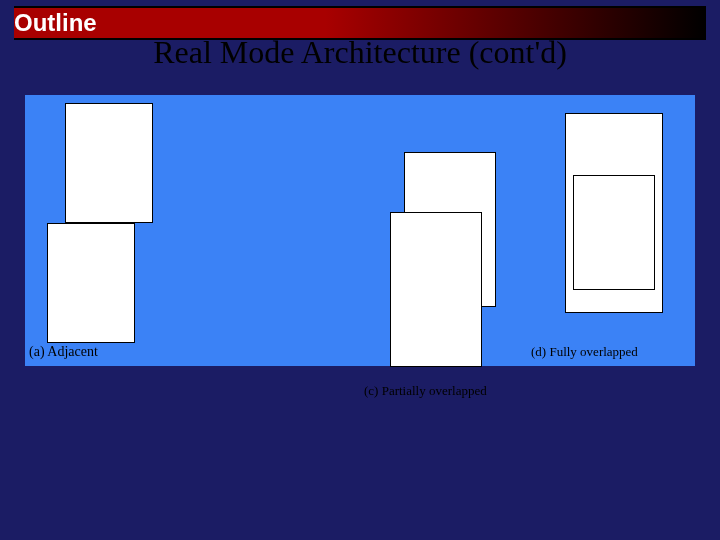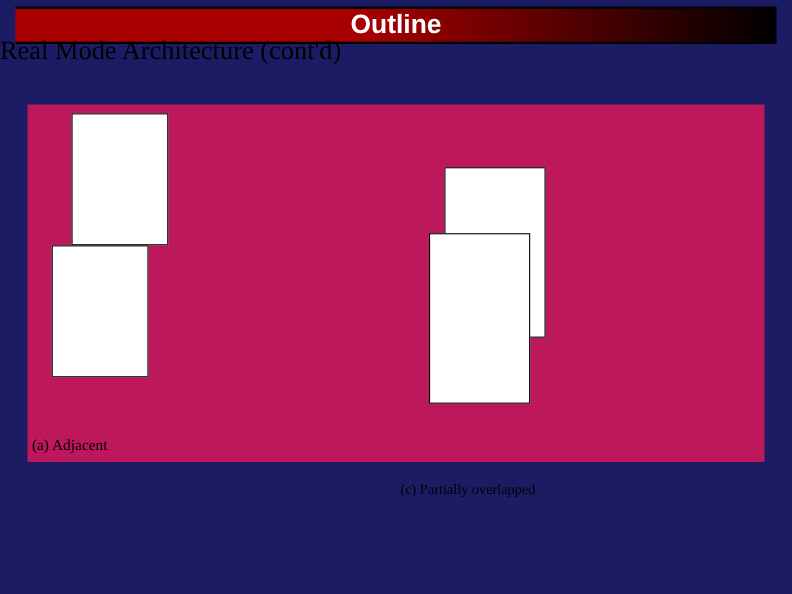--- a/index.html
+++ b/index.html
@@ -10,42 +10,43 @@
     font-family: Arial, Helvetica, sans-serif;
     overflow: hidden;
   }
   .banner {
     position: absolute;
     left: 14px; top: 6px;
     width: 692px; height: 34px;
     background: linear-gradient(to right, #a80000 0%, #a80000 45%, #000 100%);
     border-top: 2px solid #000;
     border-bottom: 2px solid #000;
-    text-align: center;
+    text-align: left;
   }
   .banner-text {
     color: #fff;
     font-family: "Comic Sans MS", "Comic Sans", cursive, sans-serif;
     font-size: 24px;
     font-weight: bold;
     line-height: 30px;
   }
   .subtitle {
     position: absolute;
     left: 0; top: 34px;
     width: 720px;
+    text-align: center;
     color: #000;
     font-family: "Times New Roman", Times, serif;
-    font-size: 24px;
+    font-size: 32px;
   }
   .figure {
     position: absolute;
     left: 25px; top: 95px;
-    width: 670px; height: 325px;
-    background: #be185d;
+    width: 670px; height: 271px;
+    background: #3b82f6;
   }
   .cell {
     position: absolute;
     top: 0;
     height: 100%;
   }
   .cell-a { left: 0;   width: 168px; }
   .cell-b { left: 168px; width: 167px; }
   .cell-c { left: 335px; width: 167px; margin-top: 39px; }
   .cell-d { left: 502px; width: 168px; }
@@ -96,14 +97,19 @@
     <div class="caption">(a) Adjacent</div>
   </div>
 
 
   <div class="cell cell-c">
     <div class="seg c1"></div>
     <div class="seg c2"></div>
     <div class="caption">(c) Partially overlapped</div>
   </div>
 
+  <div class="cell cell-d">
+    <div class="seg d1"></div>
+    <div class="seg d2"></div>
+    <div class="caption">(d) Fully overlapped</div>
+  </div>
 
 </div>
 
 </body></html>

